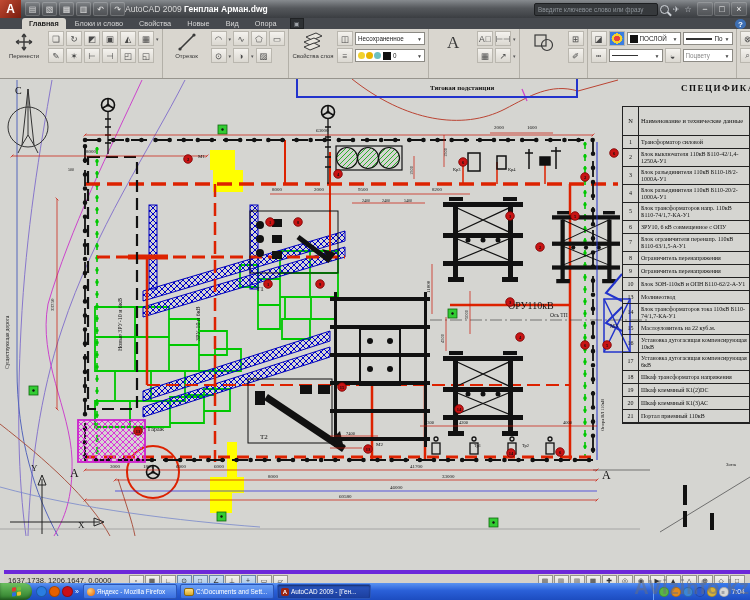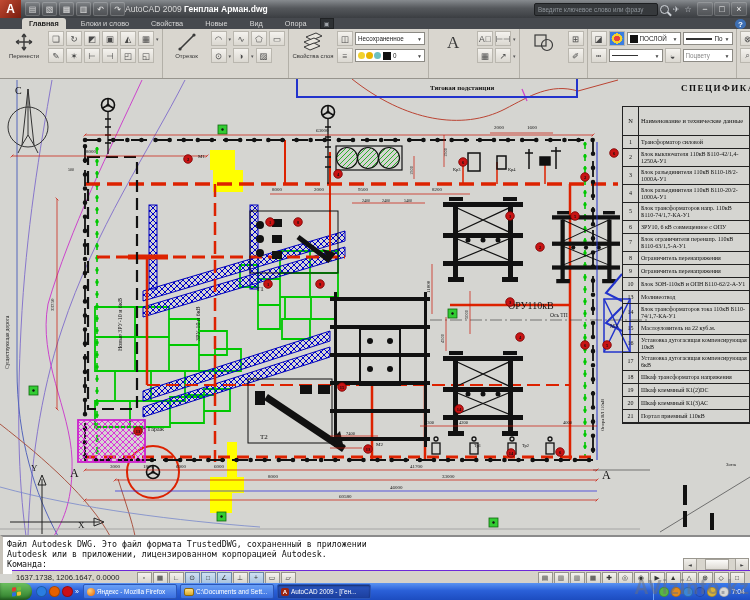--- a/index.html
+++ b/index.html
@@ -22,21 +22,21 @@
   .mag{width:7px;height:7px;border:1.5px solid #cfd3d8;border-radius:50%;position:relative;}
   .mag::after{content:"";position:absolute;width:5px;height:1.5px;background:#cfd3d8;
     transform:rotate(45deg);right:-4px;bottom:-2px;}
   .winbtns{display:flex;gap:1px;margin:0 3px;}
   .winbtn{width:14px;height:12px;font-size:9px;color:#eee;display:flex;align-items:center;
     justify-content:center;background:rgba(255,255,255,.08);border:1px solid rgba(255,255,255,.15);border-radius:2px;}
 
   
   .tabrow{position:absolute;top:18px;left:0;right:0;height:11px;background:#46494e;
     display:flex;align-items:flex-end;padding-left:22px;}
-  .tabs{display:flex;gap:8px;}
+  .tabs{display:flex;gap:2px;}
   .tab{font-size:7.3px;color:#d6d6d6;padding:1px 7px 1px;border-radius:3px 3px 0 0;cursor:default;white-space:nowrap;}
   .tab.active{background:#d9d6cf;color:#1d1d1d;font-weight:bold;}
   .tab-extra{width:12px;height:9px;margin-left:6px;background:#2e3134;border:1px solid #202224;
     color:#9fa4a9;font-size:6px;display:flex;align-items:center;justify-content:center;}
   .help{margin-left:auto;margin-right:4px;width:11px;height:10px;border-radius:50%;
     background:#3d6fb4;color:#fff;font-size:8px;font-weight:bold;display:flex;align-items:center;justify-content:center;}
 
   
   .ribbon{position:absolute;top:29px;left:0;right:0;height:49px;background:#d9d6cf;
     border-bottom:1px solid #8f8d86;display:flex;overflow:hidden;}
@@ -76,22 +76,22 @@
     border-top:2px solid #8b8b8b;border-left:3px solid #c7c3ba;
     font-family:"DejaVu Sans Mono",monospace;font-size:8.3px;color:#111;
     padding:2px 0 0 4px;line-height:10px;white-space:nowrap;overflow:hidden;}
   .cmd-scroll{position:absolute;right:1px;top:21px;width:64px;height:11px;display:flex;
     border:1px solid #9a978f;background:#d8d5cd;}
   .csb{width:12px;height:100%;font-size:6px;color:#444;display:flex;align-items:center;
     justify-content:center;background:linear-gradient(#f1efeb,#d5d2ca);border-right:1px solid #a5a29a;}
   .cthumb{flex:0 0 22px;background:linear-gradient(#fcfbf9,#dedbd4);border:1px solid #a5a29a;margin-left:8px;}
 
   
-  .status{position:absolute;top:570px;left:12px;right:0;height:13px;background:#d6d2c9;
-    border-top:1px solid #6d28d9;display:flex;align-items:center;}
+  .status{position:absolute;top:570px;left:4px;right:0;height:13px;background:#d6d2c9;
+    border-top:4px solid #6d28d9;display:flex;align-items:center;}
   .coords{width:120px;padding-left:4px;font-size:7.6px;color:#222;white-space:nowrap;}
   .sbtn{width:13px;height:10px;margin:0 .5px;border:1px solid #96948c;
     background:linear-gradient(#f4f2ee,#d8d5cd);font-size:6.8px;display:flex;align-items:center;
     justify-content:center;color:#333;flex:0 0 auto;}
   .sbtn.on{background:linear-gradient(#cfe0f2,#a9c4e0);border-color:#6a87a8;}
   .sgap{flex:1;}
   .sgrp{display:flex;margin-right:5px;}
 
   
   .taskbar{position:absolute;top:583px;left:0;right:0;height:17px;
@@ -830,30 +830,20 @@
             <span class="sname">Шкаф клеммный К1(3)АС</span>
           </div>
           <div class="srow">
             <span class="sn">21</span>
             <span class="sname">Портал приемный 110кВ</span>
           </div>
         </div>
     </div>
   </div>
 
-  <div class="cmd">
-    <div>Файл Autodesk DWG. Это файл формата TrustedDWG, сохраненный в приложении</div>
-    <div>Autodesk или в приложении, лицензированном корпорацией Autodesk.</div>
-    <div>Команда:</div>
-    <div class="cmd-scroll">
-      <span class="csb">◄</span>
-      <span class="cthumb"></span>
-      <span class="csb" style="margin-left:auto;border-left:1px solid #a5a29a;border-right:none">►</span>
-    </div>
-  </div>
 
   <div class="status">
     <div class="coords">1637.1738, 1206.1647, 0.0000</div>
     <div class="sgrp" id="sb-toggles">
         <span class="sbtn">▫</span>
         <span class="sbtn">▦</span>
         <span class="sbtn">∟</span>
         <span class="sbtn on">⊙</span>
         <span class="sbtn on">□</span>
         <span class="sbtn on">∠</span>

